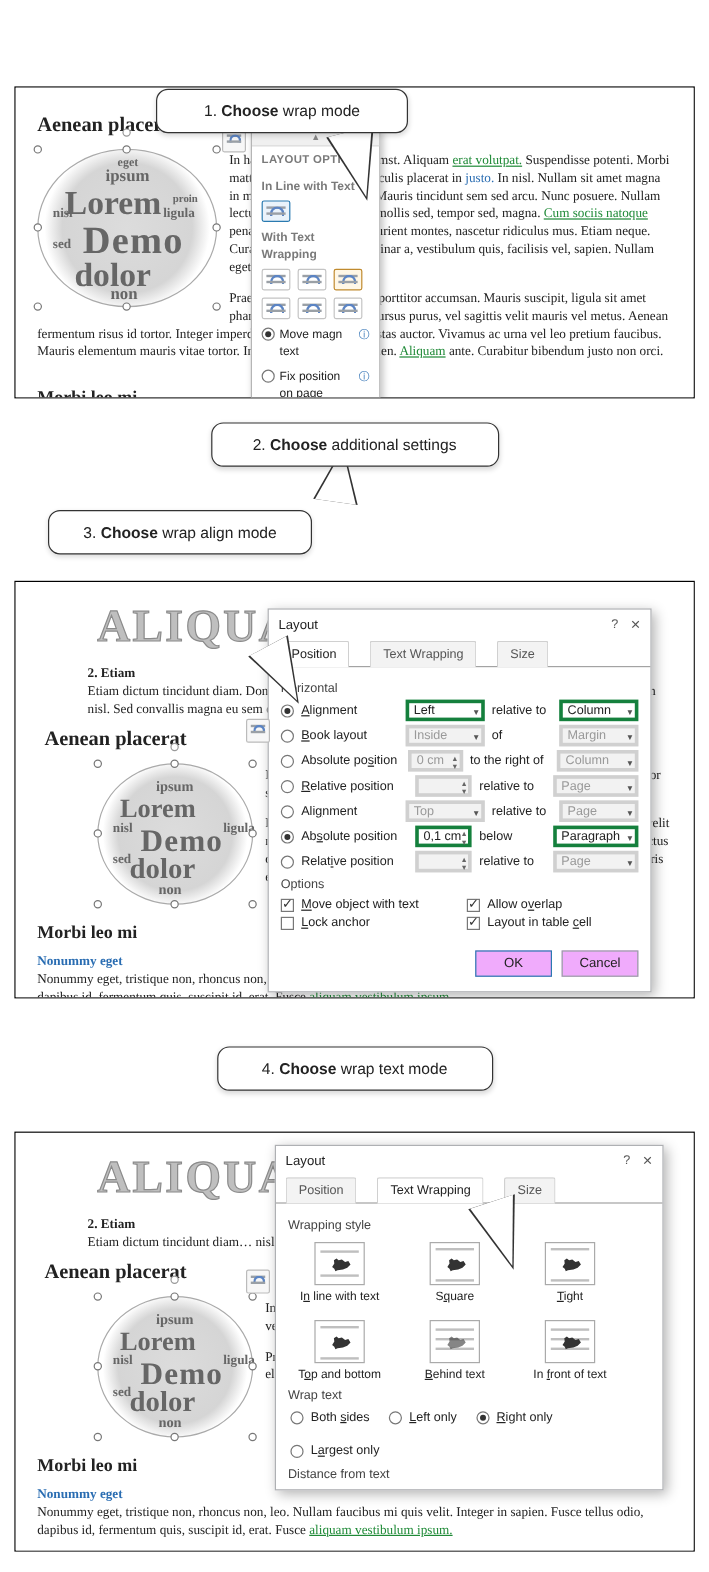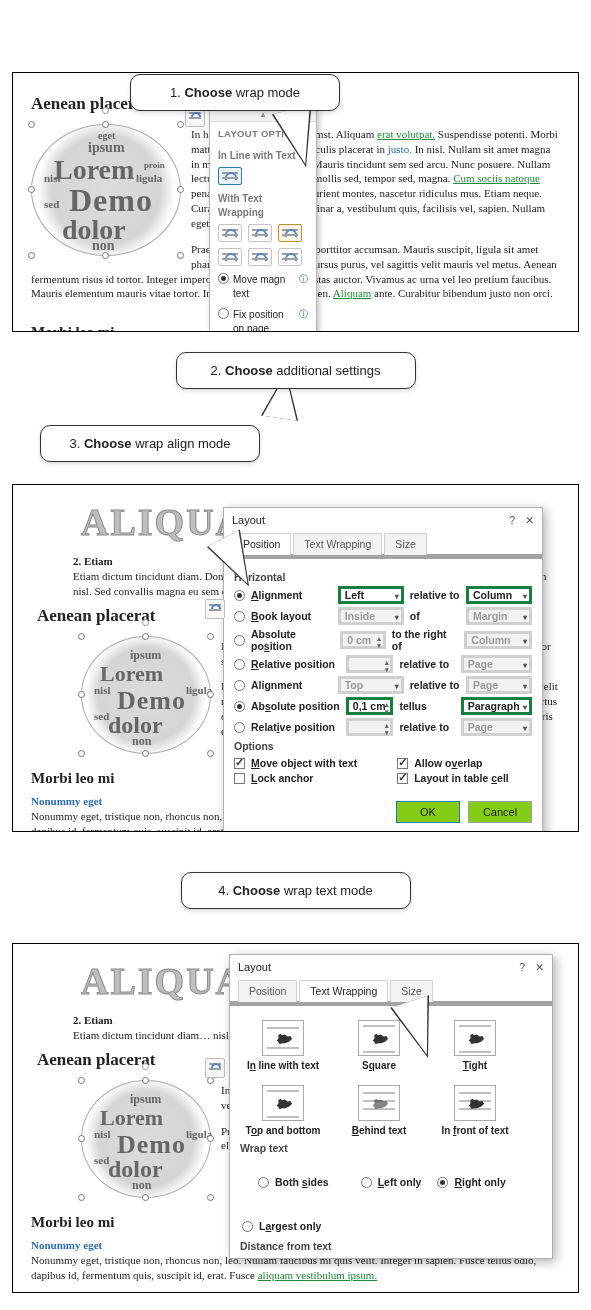--- a/index.html
+++ b/index.html
@@ -178,28 +178,28 @@
     background: #fff;
     border: 1px solid #aeb0b3;
     box-shadow: 3px 3px 10px rgba(0,0,0,.3);
     font-family: "Segoe UI", Tahoma, sans-serif;
     font-size: 10.5px;
     z-index: 25;
   }
   .dlg-title { display:flex; align-items:center; justify-content:space-between; padding:6px 8px; }
   .dlg-title .t { font-size:11px; }
   .dlg-title .ctl { display:flex; gap:10px; color:#555; }
-  .dlg-tabs { display:flex; gap:2px; padding:0 8px; border-bottom:5px solid #a3a3a3; }
+  .dlg-tabs { display:flex; gap:17px; padding:0 8px; border-bottom:1px solid #a3a3a3; }
   .dlg-tab {
     padding:4px 10px 5px; border:1px solid #d0d0d0; border-bottom:none;
     background:#fff; font-size:10.5px; position:relative; top:1px;
     border-radius:2px 2px 0 0; cursor:pointer;
   }
   .dlg-tab.inactive { background:#f3f3f3; color:#555; }
-  .dlg-body { padding:8px 10px 4px;font-weight:bold; }
+  .dlg-body { padding:8px 10px 4px; }
   .grp-label { margin:4px 0 2px; color:#444; }
   .row { display:flex; align-items:center; gap:6px; margin:3px 0; }
   .row .radio { width:11px; height:11px; border:1px solid #777; border-radius:50%; position:relative; flex:0 0 auto; background:#fff;}
   .row .radio.checked::after{content:"";position:absolute;left:2px;top:2px;width:5px;height:5px;background:#333;border-radius:50%}
   .row .chk { width:11px;height:11px;border:1px solid #777;position:relative;flex:0 0 auto;background:#fff;}
   .row .chk.checked::after{content:"✓";position:absolute;left:0;top:-3px;font-size:11px;color:#333}
   .row label { width:90px; }
   .row label.narrow { width:auto; }
   .combo, .spin {
     height:18px; border:3px solid #15803d; background:#fff; font-size:10.5px;
@@ -208,21 +208,21 @@
   .combo { width:72px; }
   .combo .dd { position:absolute; right:2px; top:3px; font-size:8px; color:#555; }
   .combo.disabled, .spin.disabled { background:#f2f2f2; color:#999; border-color:#d0d0d0;}
   .spin { width:48px; }
   .spin .sp { position:absolute; right:2px; top:1px; font-size:7px; line-height:7px; color:#666; display:flex; flex-direction:column; }
   .mid-label { width:56px; font-size:10.5px; text-align:left; }
   .dlg-foot {
     display:flex; justify-content:flex-end; gap:8px; padding:10px 10px 12px;
   }
   .btn {
-    min-width:64px; height:22px; border:1px solid #9aa0a6; background:#84cc16;
+    min-width:64px; height:22px; border:1px solid #9aa0a6; background:#f0abfc;
     font-size:11px; display:flex; align-items:center; justify-content:center; cursor:pointer;
   }
   .btn.primary { border:1px solid #2a7ab0; }
 
   
   .wrap-grid { display:flex; flex-wrap:wrap; gap:14px 18px; padding:6px 4px 2px; }
   .wrap-item { width:78px; text-align:center; font-size:10px; }
   .wrap-box {
     width:42px; height:36px; margin:0 auto 4px; border:1px solid #aaa;
     position:relative; background:#fff; cursor:pointer;
@@ -496,21 +496,21 @@
               <span class="dd">▾</span>
             </div>
         </div>
         <div class="row">
           <span class="radio checked"></span>
           <label>Ab<u>s</u>olute position</label>
           <div class="spin">
               <span>0,1 cm</span>
               <span class="sp">▴<br>▾</span>
             </div>
-          <span class="mid-label">tellus</span>
+          <span class="mid-label">below</span>
           <div class="combo">
               <span>Paragraph</span>
               <span class="dd">▾</span>
             </div>
         </div>
         <div class="row">
           <span class="radio"></span>
           <label>Relat<u>i</u>ve position</label>
           <div class="spin disabled">
               <span class="sp">▴<br>▾</span>
@@ -616,20 +616,21 @@
           <span>?</span>
           <span>✕</span>
         </span>
       </div>
       <div class="dlg-tabs">
         <div class="dlg-tab inactive">Position</div>
         <div class="dlg-tab">Text Wrapping</div>
         <div class="dlg-tab inactive">Size</div>
       </div>
       <div class="dlg-body">
+        <div class="grp-label">Wrapping style</div>
         <div class="wrap-grid">
           <div class="wrap-item"><div class="wrap-box">
                 <div class="ln" style="top:6px"></div>
                 <div class="ln" style="top:26px"></div>
                 <div class="dog"></div>
               </div><span>I<u>n</u> line with text</span></div>
           <div class="wrap-item"><div class="wrap-box">
                 <div class="ln" style="top:4px"></div>
                 <div class="ln" style="top:30px"></div>
                 <div class="dog"></div>
@@ -653,21 +654,21 @@
           <div class="wrap-item"><div class="wrap-box">
                 <div class="ln" style="top:6px"></div>
                 <div class="ln" style="top:14px"></div>
                 <div class="ln" style="top:22px"></div>
                 <div class="dog"></div>
               </div><span>In <u>f</u>ront of text</span></div>
         </div>
 
         <div class="grp-label">Wrap text</div>
         <div class="radio-row">
-          <span class="row" style="margin:16px">
+          <span class="row" style="margin:0">
               <span class="radio"></span>
               <label class="narrow">Both <u>s</u>ides</label>
             </span>
           <span class="row" style="margin:0">
               <span class="radio"></span>
               <label class="narrow"><u>L</u>eft only</label>
             </span>
           <span class="row" style="margin:0">
               <span class="radio checked"></span>
               <label class="narrow"><u>R</u>ight only</label>

